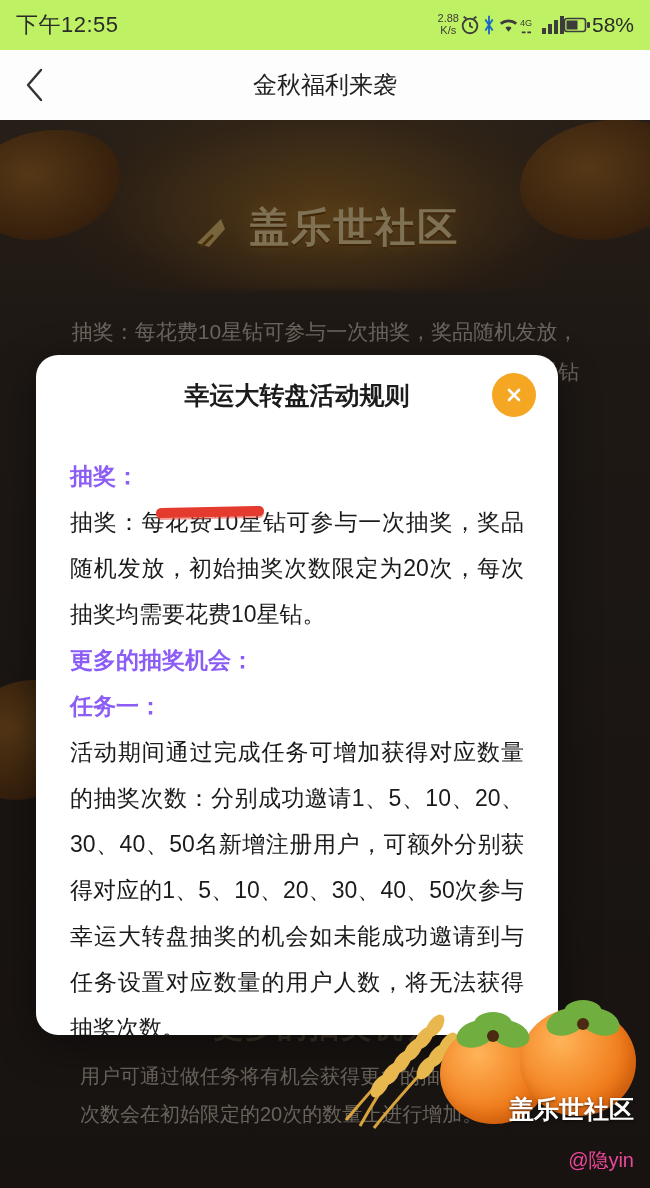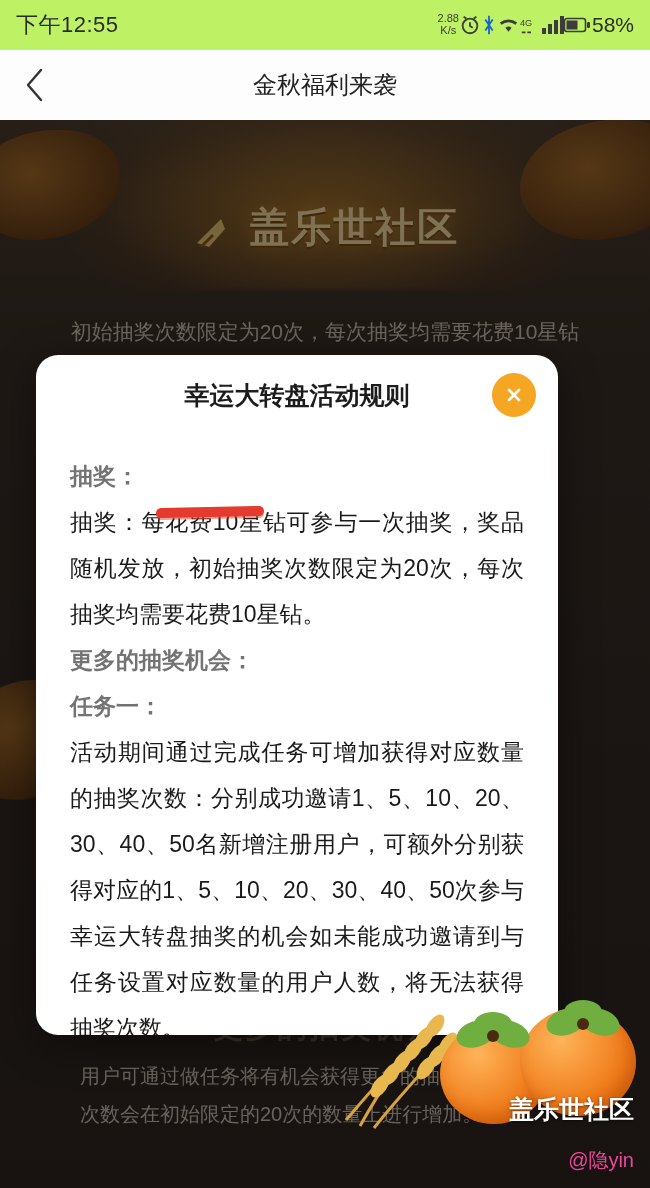--- a/index.html
+++ b/index.html
@@ -169,21 +169,21 @@
 
   .modal-body {
     padding: 18px 34px 10px 34px;
     height: 600px;
     overflow: hidden;
     position: relative;
   }
   .sec-head {
     font-size: 23px;
     font-weight: bold;
-    color: #737373;
+    color: #8b5cf6;
     line-height: 46px;
   }
   .para {
     font-size: 23px;
     color: #1a1a1a;
     line-height: 46px;
     text-align: justify;
   }
   .scribble {
     position: absolute;
@@ -312,20 +312,21 @@
         <svg width="44" height="44" viewBox="0 0 44 44">
           <path d="M6 30 L30 6 L34 16 L18 34 Z" fill="#e8c172"></path>
           <path d="M10 34 L22 22" stroke="#8a5a18" stroke-width="3"></path>
         </svg>
       </span>
       <span class="wheel-title">盖乐世社区</span>
     </div>
 
 
     <div class="bg-rules">
+      <div>抽奖：每花费10星钻可参与一次抽奖，奖品随机发放，</div>
       <div>初始抽奖次数限定为20次，每次抽奖均需要花费10星钻</div>
     </div>
 
     <div class="bg-faded-title">更多的抽奖机会</div>
 
     <div class="bg-rules-bottom">
       <div>用户可通过做任务将有机会获得更多的抽奖次数，抽奖</div>
       <div>次数会在初始限定的20次的数量上进行增加。</div>
     </div>
 

